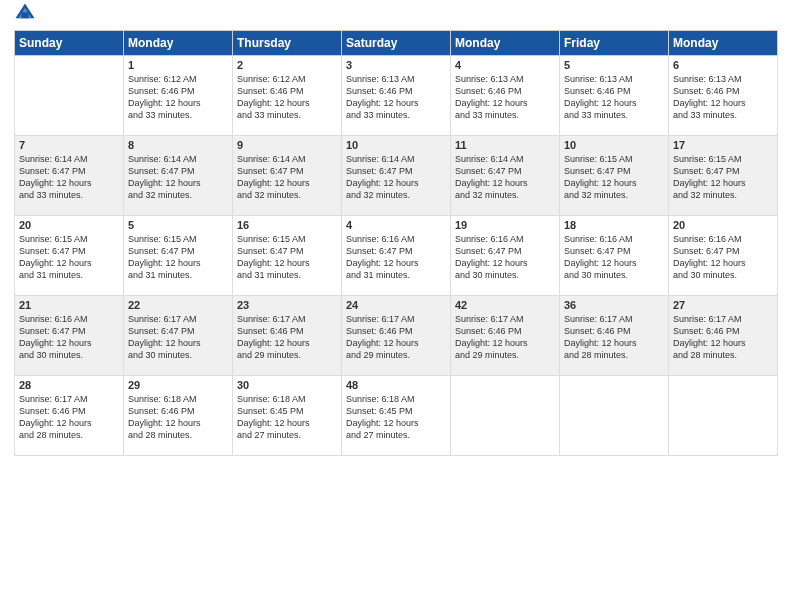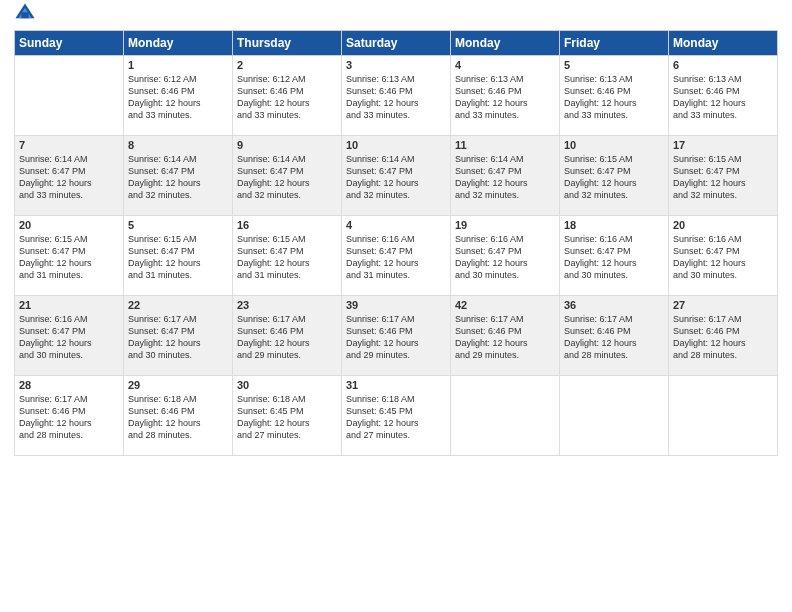--- a/index.html
+++ b/index.html
@@ -300,21 +300,21 @@
 and 30 minutes.</div>
           </td>
           <td>
             <span class="day-num">23</span>
             <div class="day-info" style="white-space: pre-line;">Sunrise: 6:17 AM
 Sunset: 6:46 PM
 Daylight: 12 hours
 and 29 minutes.</div>
           </td>
           <td>
-            <span class="day-num">39</span>
+            <span class="day-num">24</span>
             <div class="day-info" style="white-space: pre-line;">Sunrise: 6:17 AM
 Sunset: 6:46 PM
 Daylight: 12 hours
 and 29 minutes.</div>
           </td>
           <td>
             <span class="day-num">42</span>
             <div class="day-info" style="white-space: pre-line;">Sunrise: 6:17 AM
 Sunset: 6:46 PM
 Daylight: 12 hours
@@ -351,21 +351,21 @@
 and 28 minutes.</div>
           </td>
           <td>
             <span class="day-num">30</span>
             <div class="day-info" style="white-space: pre-line;">Sunrise: 6:18 AM
 Sunset: 6:45 PM
 Daylight: 12 hours
 and 27 minutes.</div>
           </td>
           <td>
-            <span class="day-num">31</span>
+            <span class="day-num">48</span>
             <div class="day-info" style="white-space: pre-line;">Sunrise: 6:18 AM
 Sunset: 6:45 PM
 Daylight: 12 hours
 and 27 minutes.</div>
           </td>
           <td class="empty"></td>
           <td class="empty"></td>
           <td class="empty"></td>
         </tr>
       </tbody>

